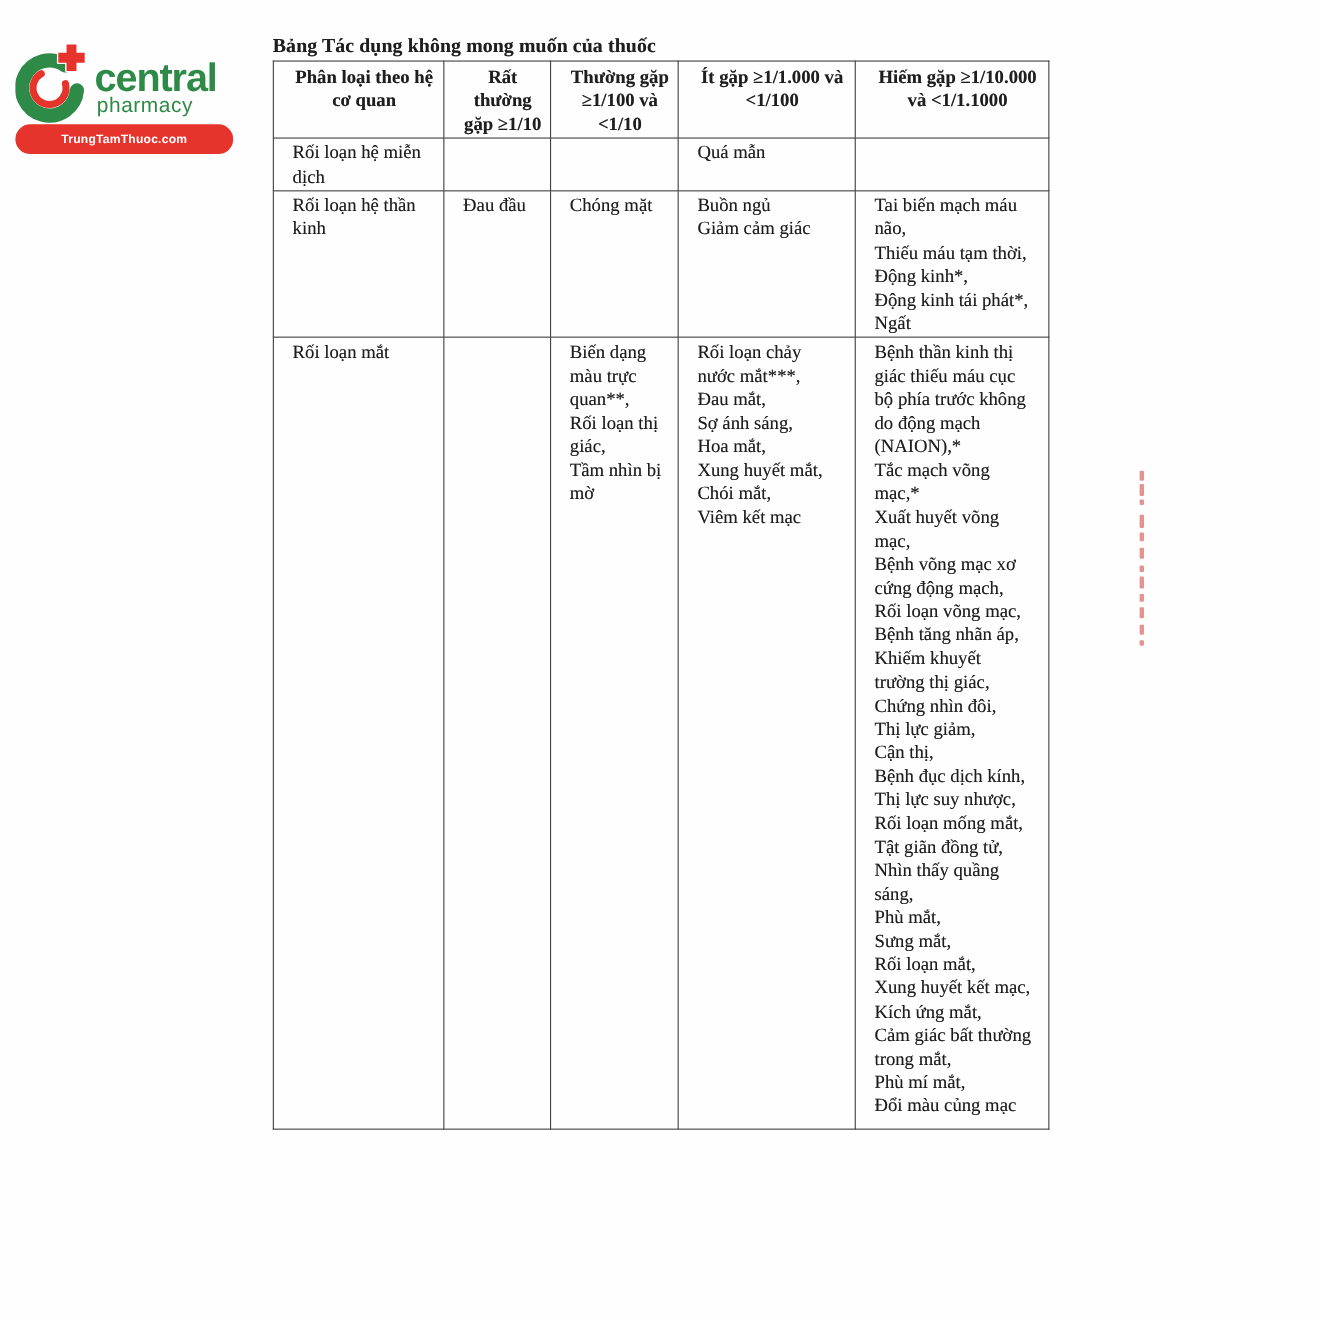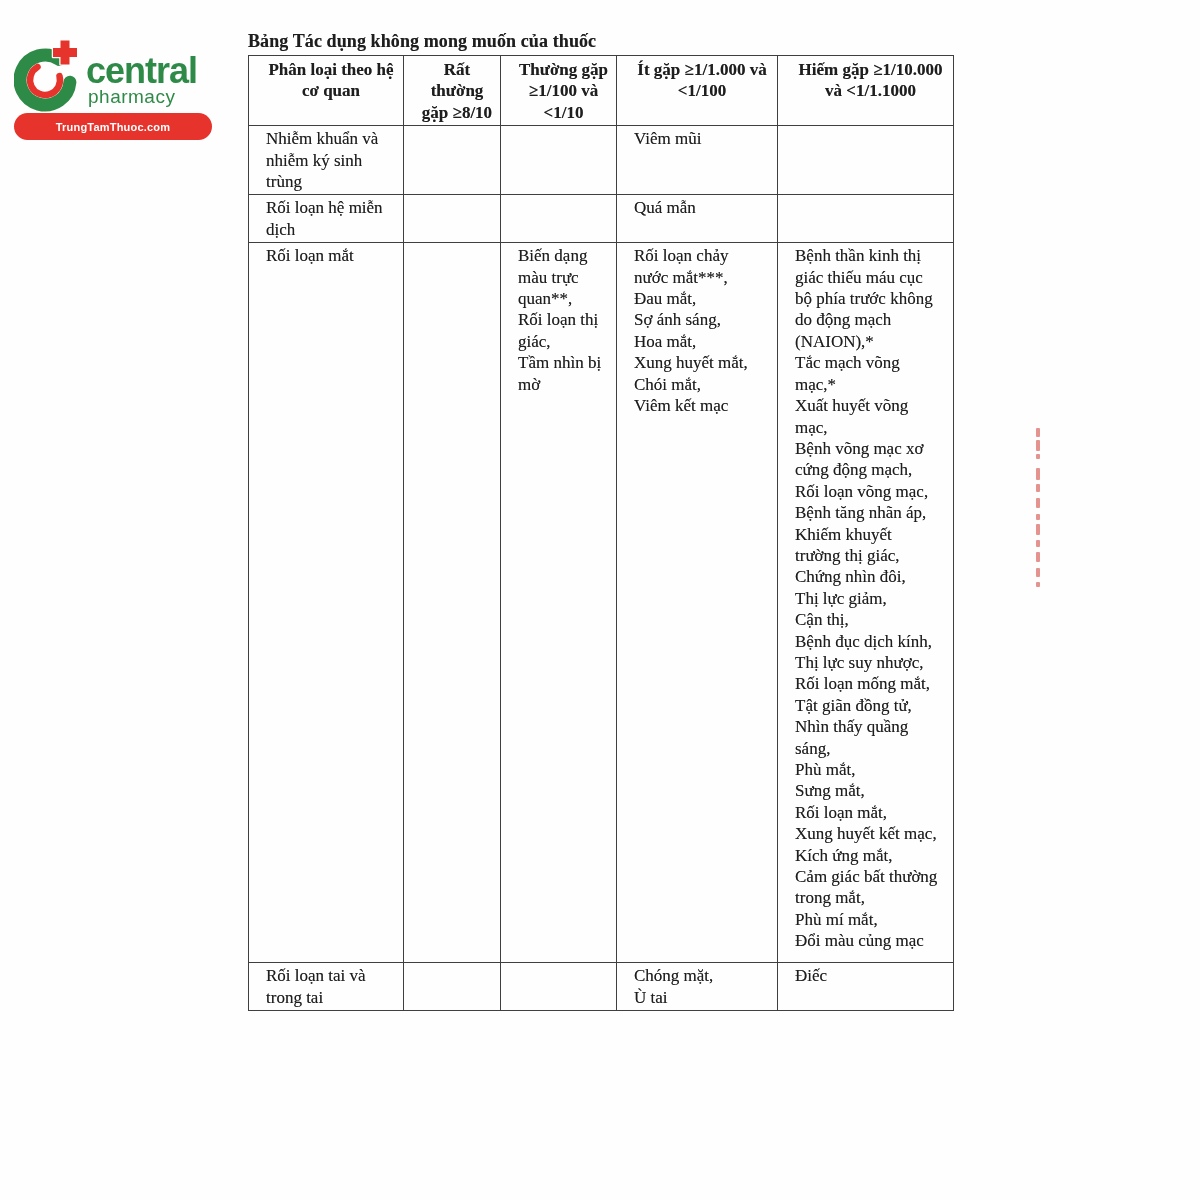--- a/index.html
+++ b/index.html
@@ -76,45 +76,50 @@
         <col class="c2">
         <col class="c3">
         <col class="c4">
     </colgroup>
     <tbody>
       <tr style="height:67px">
         <th>Phân loại theo hệ
 cơ quan</th>
         <th>Rất
 thường
-gặp ≥8/10</th>
+gặp ≥1/10</th>
         <th>Thường gặp
 ≥1/100 và
 &lt;1/10</th>
         <th>Ít gặp ≥1/1.000 và
 &lt;1/100</th>
         <th>Hiếm gặp ≥1/10.000
 và &lt;1/1.1000</th>
       </tr>
-      <tr style="height:63px">
-        <td>Nhiễm khuẩn và
-nhiễm ký sinh
-trùng</td>
-        <td></td>
-        <td></td>
-        <td>Viêm mũi</td>
-        <td></td>
-      </tr>
       <tr style="height:43px">
         <td>Rối loạn hệ miễn
 dịch</td>
         <td></td>
         <td></td>
         <td>Quá mẫn</td>
         <td></td>
+      </tr>
+      <tr style="height:130px">
+        <td>Rối loạn hệ thần
+kinh</td>
+        <td>Đau đầu</td>
+        <td>Chóng mặt</td>
+        <td>Buồn ngủ
+Giảm cảm giác</td>
+        <td>Tai biến mạch máu
+não,
+Thiếu máu tạm thời,
+Động kinh*,
+Động kinh tái phát*,
+Ngất</td>
       </tr>
       <tr style="height:720px">
         <td>Rối loạn mắt</td>
         <td></td>
         <td>Biến dạng
 màu trực
 quan**,
 Rối loạn thị
 giác,
 Tầm nhìn bị
@@ -154,29 +159,20 @@
 Phù mắt,
 Sưng mắt,
 Rối loạn mắt,
 Xung huyết kết mạc,
 Kích ứng mắt,
 Cảm giác bất thường
 trong mắt,
 Phù mí mắt,
 Đổi màu củng mạc</td>
       </tr>
-      <tr style="height:42px">
-        <td>Rối loạn tai và
-trong tai</td>
-        <td></td>
-        <td></td>
-        <td>Chóng mặt,
-Ù tai</td>
-        <td>Điếc</td>
-      </tr>
     </tbody>
   </table>
 
   <div class="edge-artifact">
     <i style="top:2px;height:9px"></i>
     <i style="top:14px;height:11px"></i>
     <i style="top:28px;height:5px"></i>
     <i style="top:42px;height:12px"></i>
     <i style="top:58px;height:8px"></i>
     <i style="top:72px;height:10px"></i>

